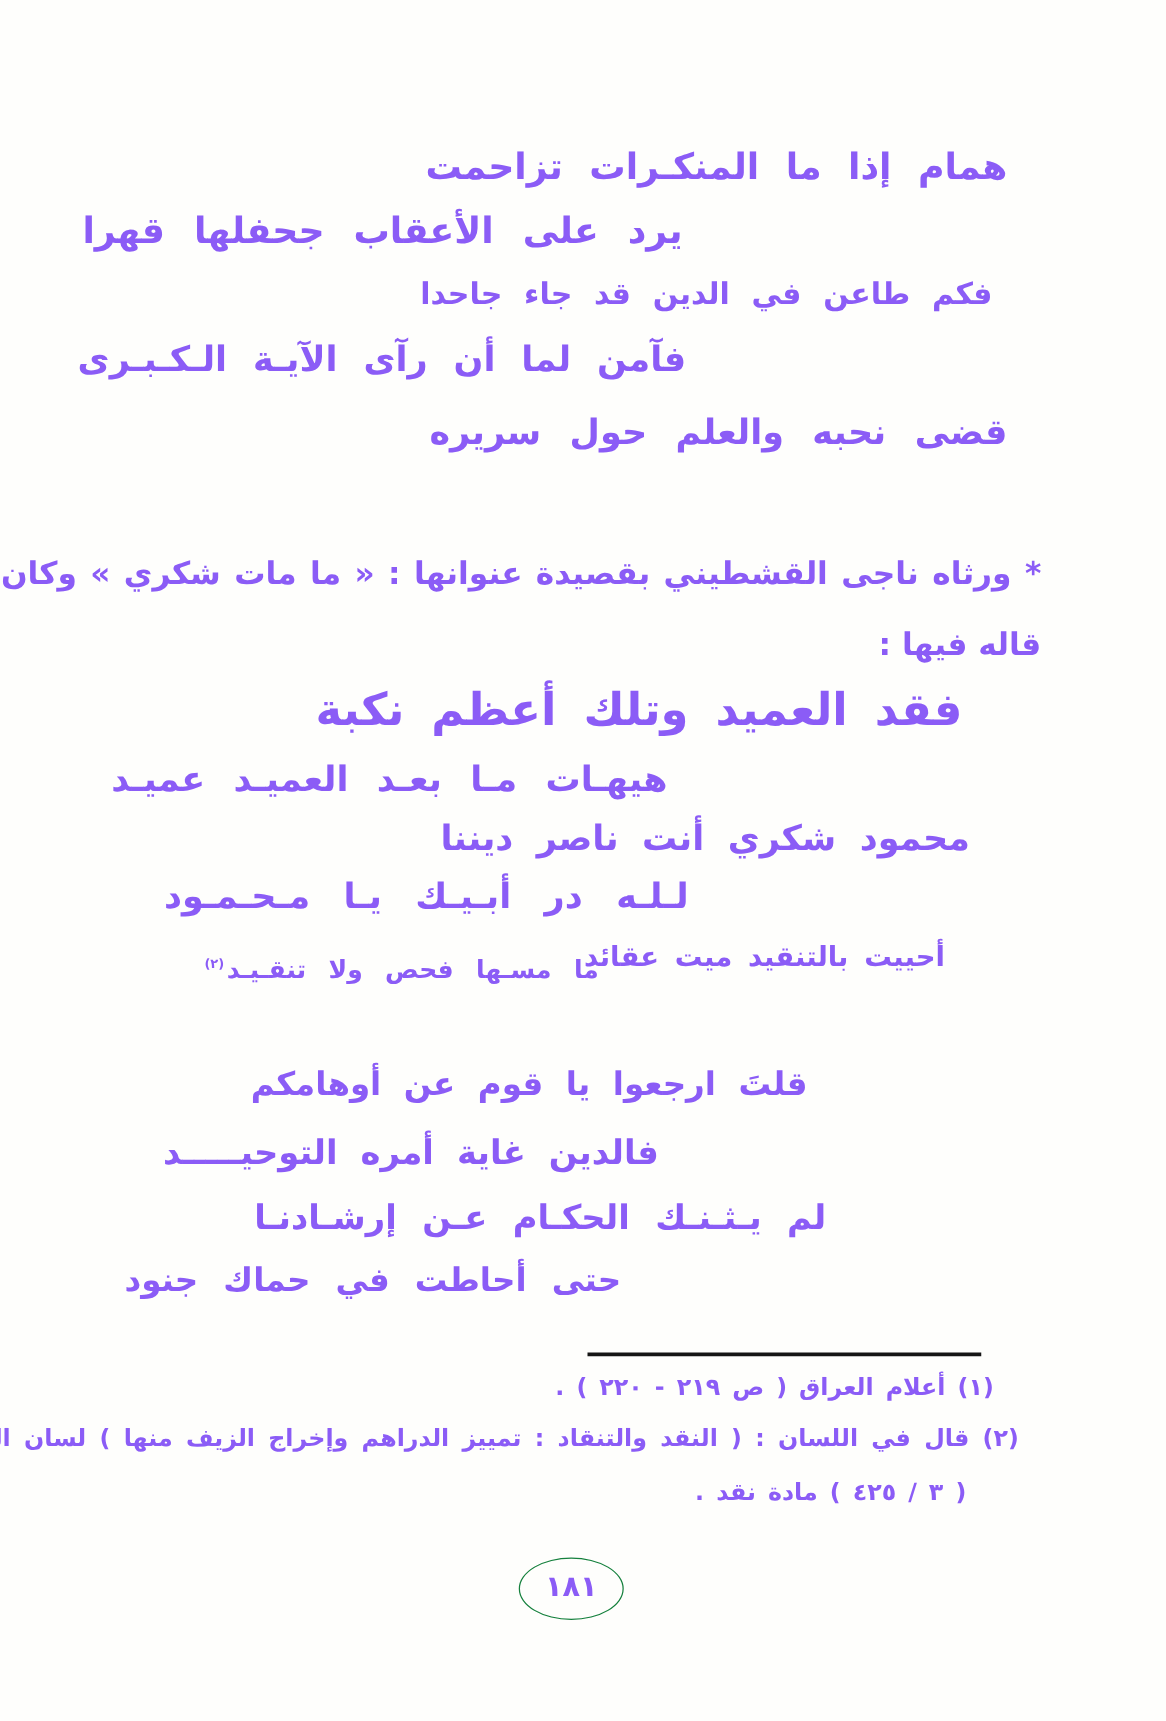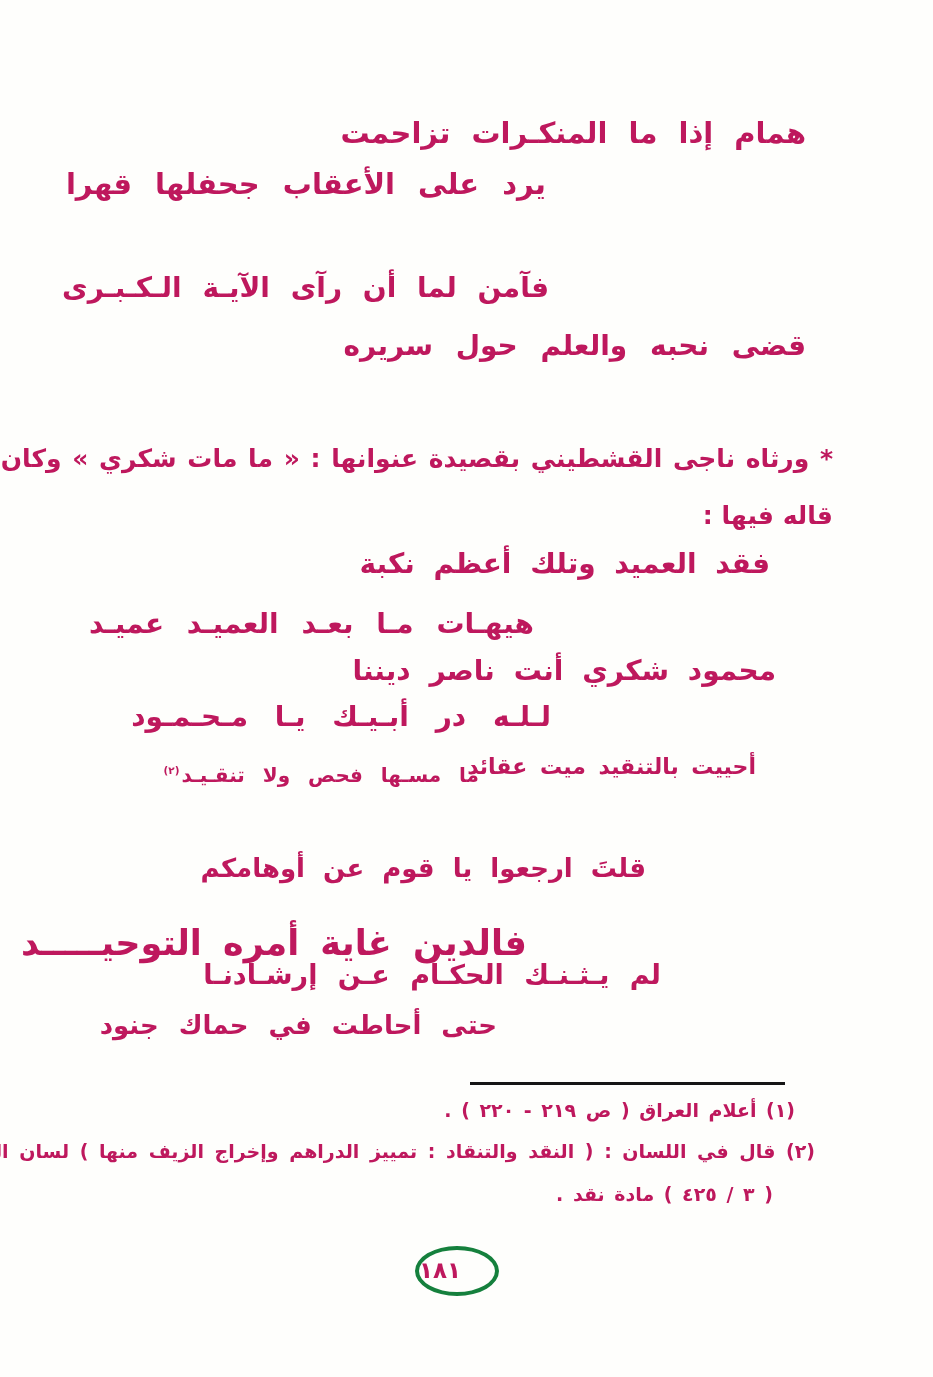--- a/index.html
+++ b/index.html
@@ -2,21 +2,21 @@
 <html lang="ar"><head>
 <meta charset="utf-8">
 <style>
   html,body{margin:0;padding:0;background:#ffffff;}
   .page{
     position:relative;
     width:933px;height:1377px;
     background:#fefefc;
     overflow:hidden;
     font-family:"DejaVu Sans", sans-serif;
-    color:#be185d;
+    color:#8b5cf6;
     font-weight:700;
   }
   .ln{
     position:absolute;
     direction:rtl;
     white-space:nowrap;
     line-height:1.15;
   }
   sup.note-ref{
     font-size:0.52em;
@@ -29,64 +29,65 @@
   .l1 {top:117px; right:127px; font-size:29px; word-spacing:11px;}
   .l2 {top:168px; right:387px; font-size:29px; word-spacing:13px;}
   .l3 {top:222px; right:139px; font-size:24px; word-spacing:9px;}
   .l4 {top:272px; right:384px; font-size:28px; word-spacing:11px;text-align:center;}
   .l5 {top:330px; right:127px; font-size:28px; word-spacing:13px;}
   .l6 {top:382px; right:399px; font-size:25px; word-spacing:5px;}
   
   .l7 {top:445px; right:100px; font-size:25px; word-spacing:2px;}
   .l8 {top:502px; right:100px; font-size:25px;}
   
-  .l9  {top:548px;  right:163px; font-size:28px; word-spacing:9px;}
+  .l9  {top:548px;  right:163px; font-size:36px; word-spacing:9px;}
   .l10 {top:608px;  right:399px; font-size:28px; word-spacing:13px;}
   .l11 {top:655px;  right:157px; font-size:28px; word-spacing:9px;}
   .l12 {top:701px;  right:382px; font-size:28px; word-spacing:17px;}
   .l13 {top:754px;  right:177px; font-size:22px; word-spacing:5px;}
   .l14 {top:764px;  right:454px; font-size:20px; word-spacing:11px;}
   .l15 {top:854px;  right:287px; font-size:26px; word-spacing:9px;}
-  .l16 {top:907px;  right:406px; font-size:35px; word-spacing:9px;margin-top:16px;}
+  .l16 {top:907px;  right:406px; font-size:27px; word-spacing:9px;}
   .l17 {top:959px;  right:272px; font-size:27px; word-spacing:11px;}
   .l18 {top:1011px; right:436px; font-size:26px; word-spacing:11px;}
   
   .fn-divider{
     position:absolute;
     top:1082px; right:148px;
     width:315px; height:3px;
     background:#151515;
   }
   .f1 {top:1100px; right:138px; font-size:19px; word-spacing:3px;margin-left:12px;}
   .f2 {top:1141px; right:118px; font-size:19px; word-spacing:4px;}
   .f3 {top:1184px; right:160px; font-size:19px; word-spacing:3px;}
   
   .page-num-ellipse{
     position:absolute;
     left:415px; top:1246px;
     width:84px; height:50px;
-    border:4px solid #15803d;
+    border:1px solid #15803d;
     border-radius:50%;
-    display:flex;align-items:center;justify-content:flex-start;
+    display:flex;align-items:center;justify-content:center;
     box-sizing:border-box;
   }
   .page-num-ellipse .num{
     font-size:23px;
     direction:rtl;
     letter-spacing:3px;
     padding-bottom:2px;
   }
 </style>
 </head>
 <body>
 
 <div class="page">
 
   <div class="ln l1">همام إذا ما المنكـرات تزاحمت</div>
   <div class="ln l2">يرد على الأعقاب جحفلها قهرا</div>
+  <div class="ln l3">فكم طاعن في الدين قد جاء جاحدا</div>
   <div class="ln l4">فآمن لما أن رآى الآيـة الـكـبـرى</div>
   <div class="ln l5">قضى نحبه والعلم حول سريره</div>
 
   <div class="ln l7">* ورثاه ناجى القشطيني بقصيدة عنوانها : « ما مات شكري » وكان مما</div>
   <div class="ln l8">قاله فيها :</div>
 
   <div class="ln l9">فقد العميد وتلك أعظم نكبة</div>
   <div class="ln l10">هيهـات مـا بعـد العميـد عميـد</div>
   <div class="ln l11">محمود شكري أنت ناصر ديننا</div>
   <div class="ln l12">لـلـه در أبـيـك يـا مـحـمـود</div>

